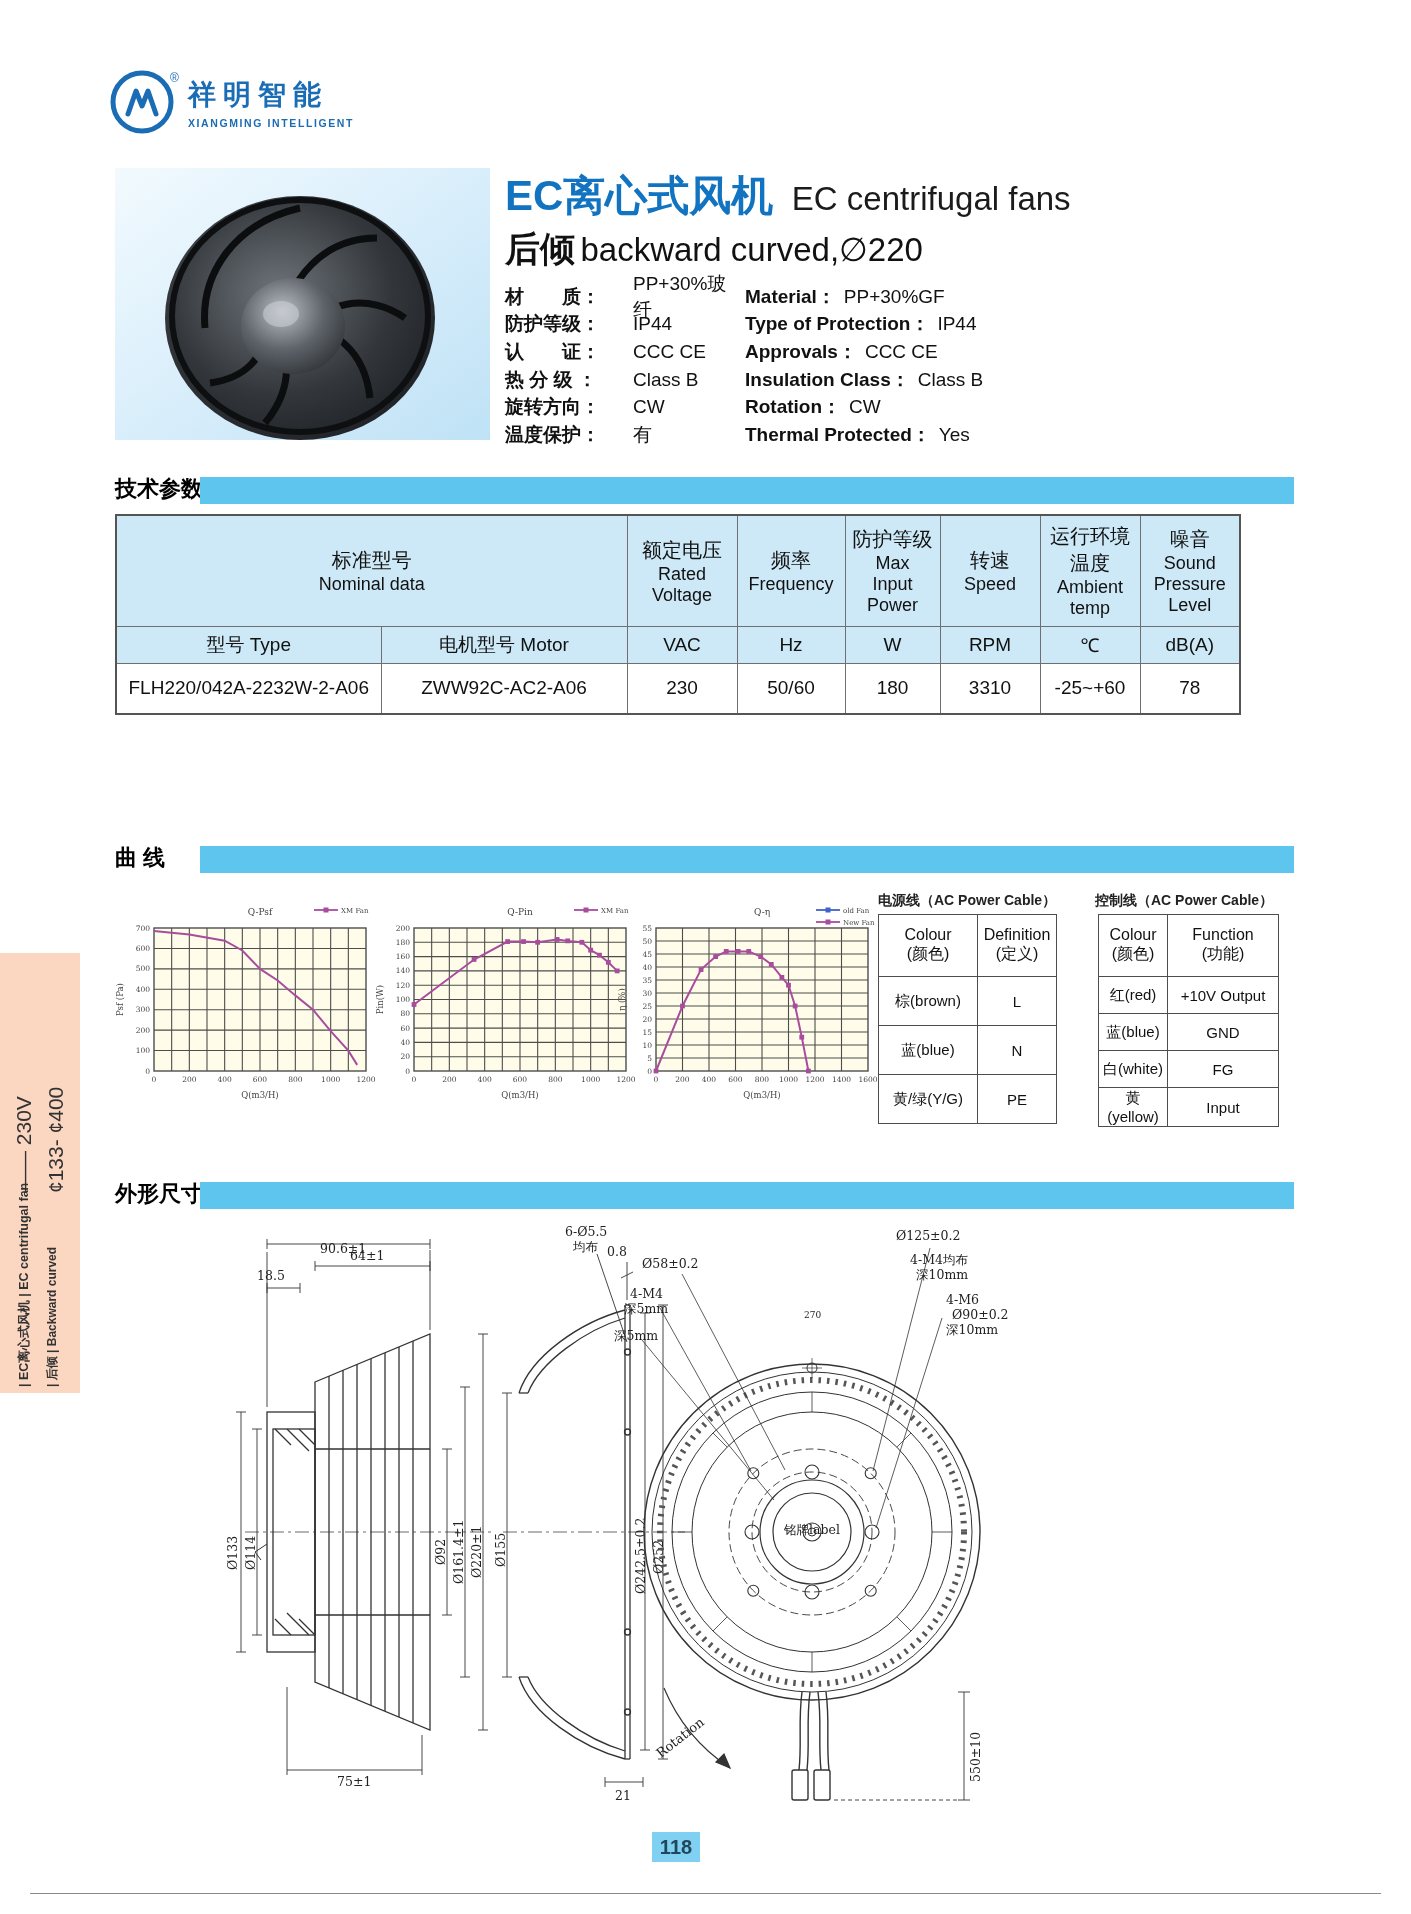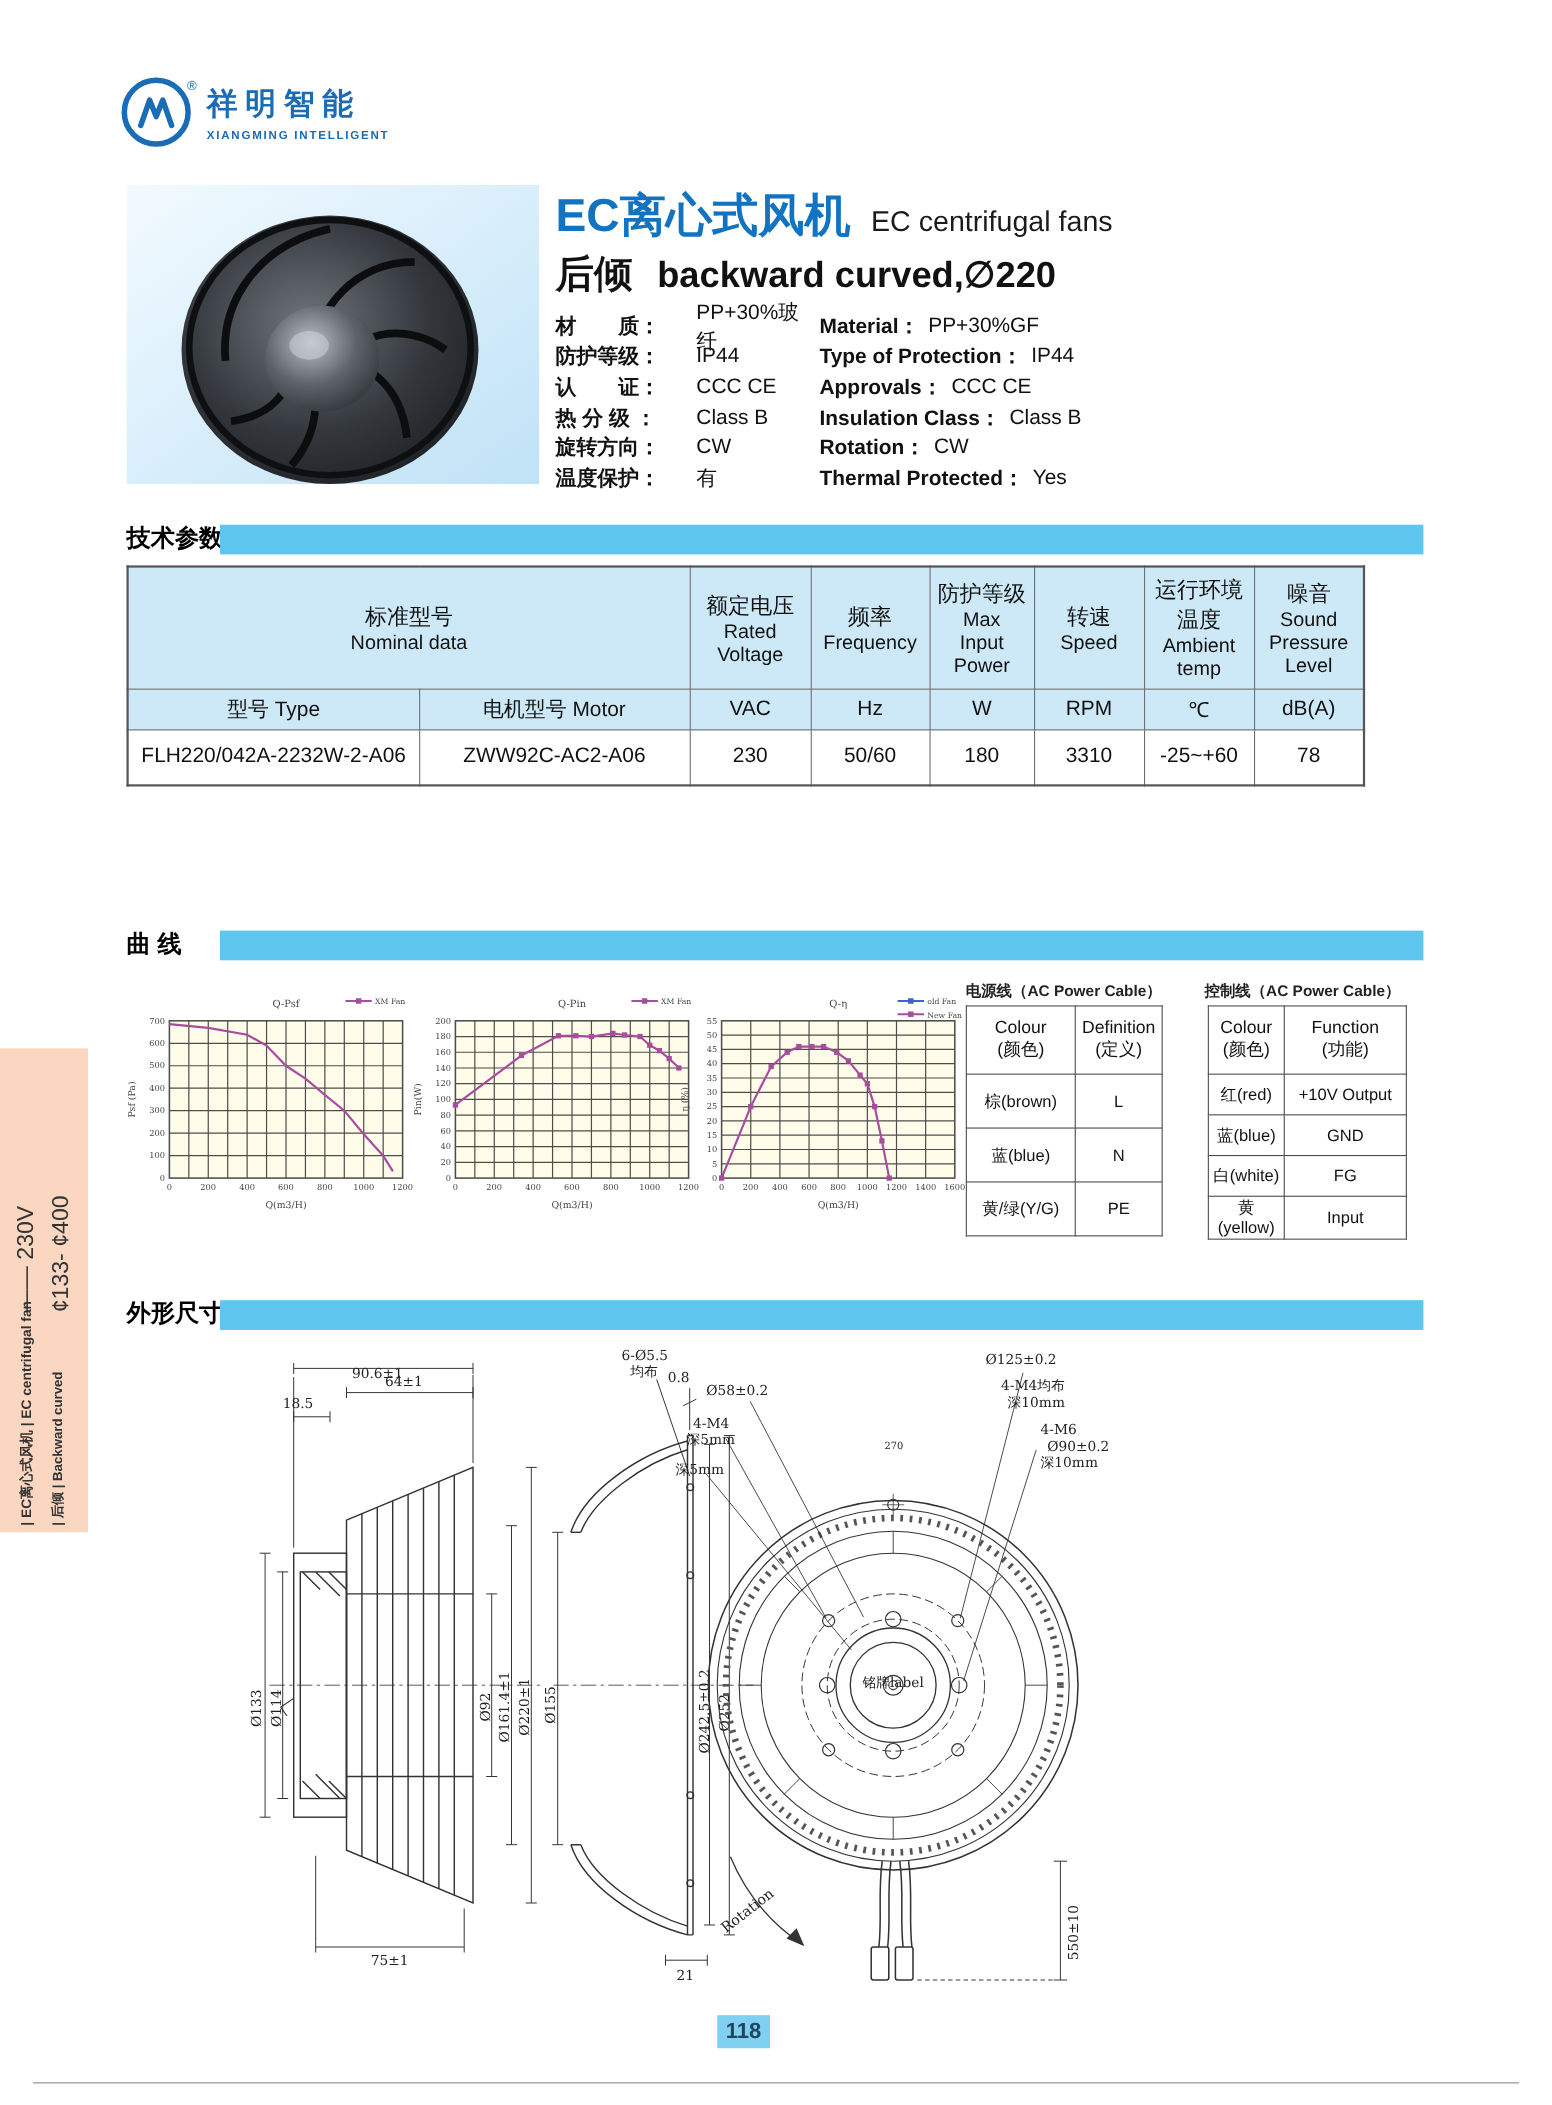--- a/index.html
+++ b/index.html
@@ -4,23 +4,23 @@
 <style>
   html,body{margin:0;padding:0;background:#e8e8e8;}
   .page{position:relative;width:1411px;height:1914px;background:#ffffff;margin:0 auto;
         font-family:"Liberation Sans",sans-serif;color:#111;overflow:hidden;}
   .abs{position:absolute;}
   
   .logo-cn{font-size:28px;font-weight:bold;color:#1a6cb5;letter-spacing:7px;}
   .logo-en{font-size:10.5px;font-weight:bold;color:#1a6cb5;letter-spacing:1.6px;margin-top:3px;}
   
   .t-cn{font-size:42px;font-weight:bold;color:#1274c0;}
-  .t-en{font-size:26px;color:#1b1b1b;margin-left:14px;}
+  .t-en{font-size:33px;color:#1b1b1b;margin-left:14px;}
   .st-cn{font-size:35px;font-weight:bold;color:#111;}
-  .st-en{font-size:33px;font-weight:bold;color:#111;margin-left:18px;}
+  .st-en{font-size:33px;font-weight:normal;color:#111;margin-left:1px;}
   
   .spec-row{display:flex;height:27.6px;align-items:center;font-size:19px;}
   .cl{font-weight:bold;width:128px;}
   .cv{width:112px;}
   .el{font-weight:bold;}
   .ev{margin-left:8px;}
   
   .bar-label{font-size:22px;font-weight:bold;color:#000;}
   .bar{background:#5ec5ee;height:27px;}
   

